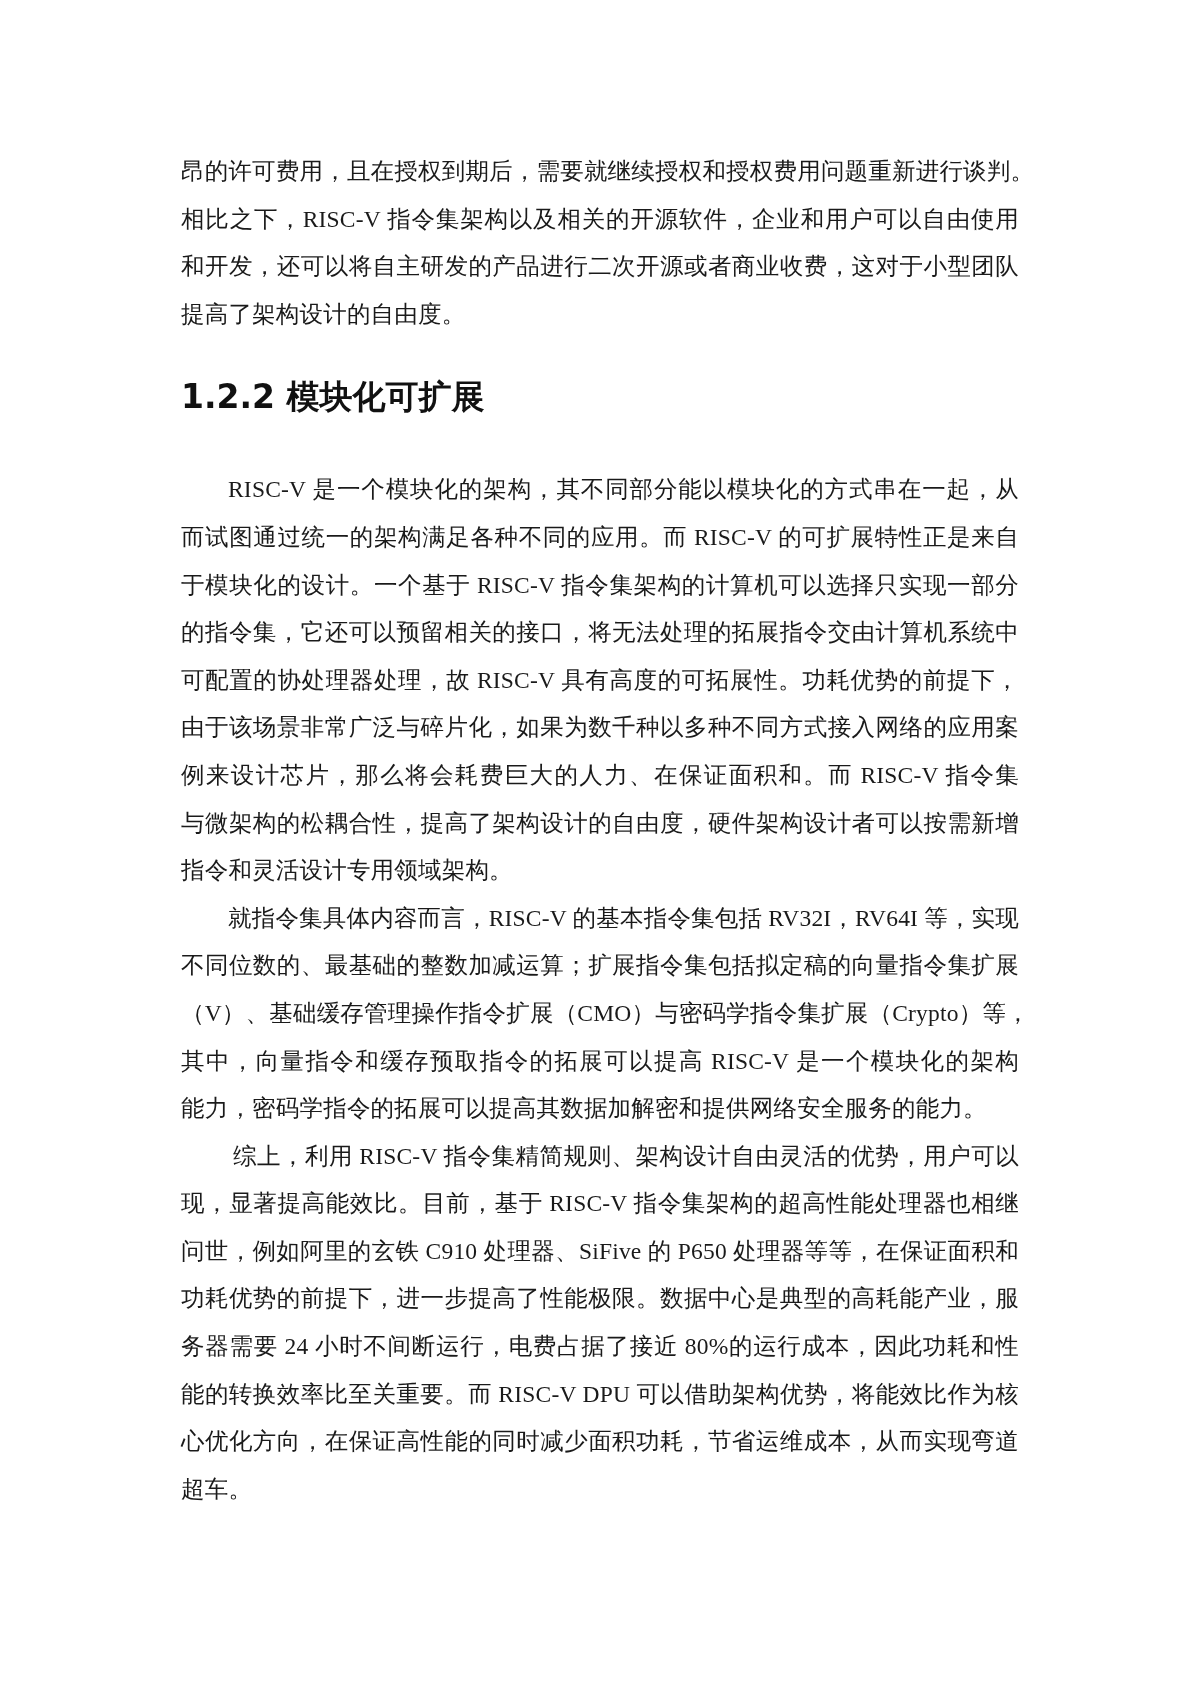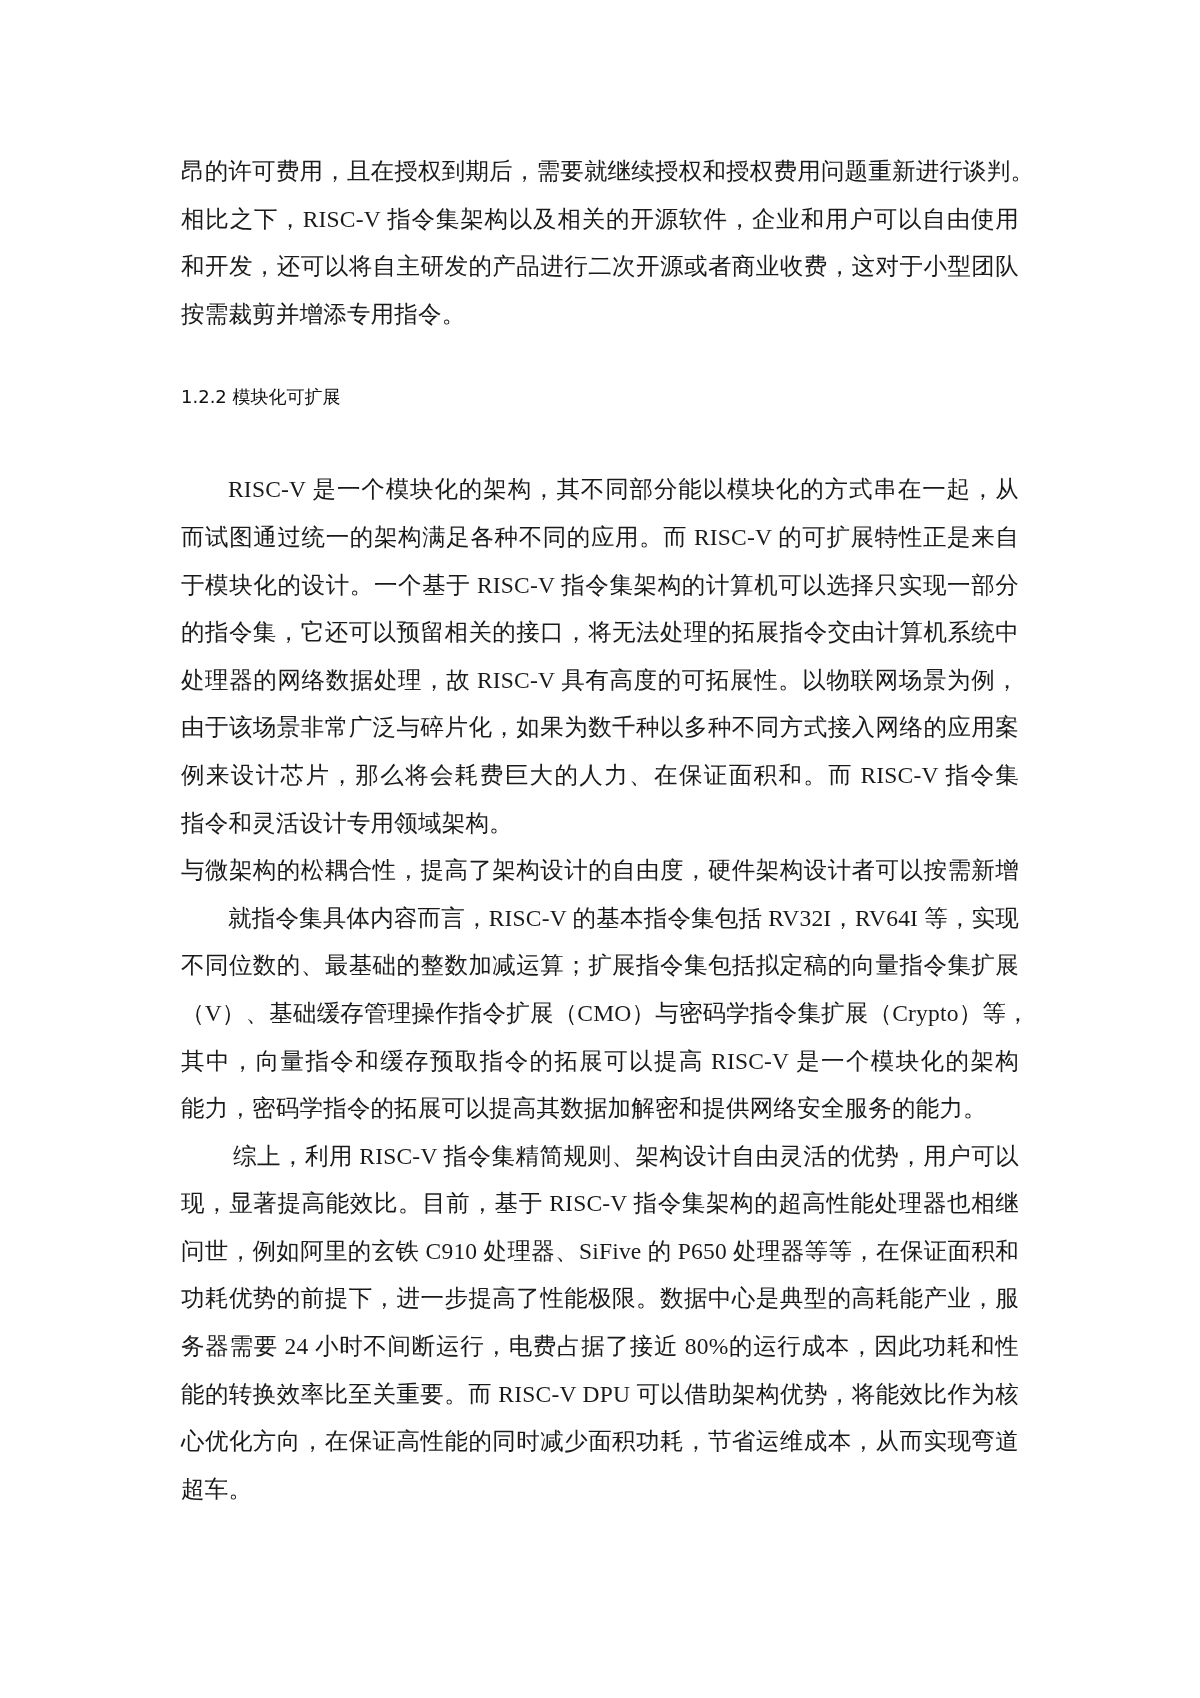--- a/index.html
+++ b/index.html
@@ -37,57 +37,57 @@
       padding-left: 47px;
     }
     .line.indent-wide {
       padding-left: 52px;
     }
     .heading {
       margin-top: 34px;
       height: 50px;
       line-height: 50px;
       font-family: "DejaVu Sans", "Liberation Sans", sans-serif;
-      font-weight: normal;
-      font-size: 18px;
+      font-weight: bold;
+      font-size: 33px;
       letter-spacing: 0px;
       color: #111111;
     }
     .gap-after-heading {
       height: 44px;
     }
     .para {
       margin: 0;
     }
   </style>
 </head>
 <body>
 
 <div class="page">
 
   <div class="para">
     <div class="line">昂的许可费用，且在授权到期后，需要就继续授权和授权费用问题重新进行谈判。</div>
     <div class="line">相比之下，RISC-V 指令集架构以及相关的开源软件，企业和用户可以自由使用</div>
     <div class="line">和开发，还可以将自主研发的产品进行二次开源或者商业收费，这对于小型团队</div>
-    <div class="line last">按需裁剪并增添专用指令。</div>
+    <div class="line last">提高了架构设计的自由度。</div>
   </div>
 
   <div class="heading">1.2.2 模块化可扩展</div>
   <div class="gap-after-heading"></div>
 
   <div class="para">
     <div class="line indent">RISC-V 是一个模块化的架构，其不同部分能以模块化的方式串在一起，从</div>
     <div class="line">而试图通过统一的架构满足各种不同的应用。而 RISC-V 的可扩展特性正是来自</div>
     <div class="line">于模块化的设计。一个基于 RISC-V 指令集架构的计算机可以选择只实现一部分</div>
     <div class="line">的指令集，它还可以预留相关的接口，将无法处理的拓展指令交由计算机系统中</div>
-    <div class="line">处理器的网络数据处理，故 RISC-V 具有高度的可拓展性。以物联网场景为例，</div>
+    <div class="line">可配置的协处理器处理，故 RISC-V 具有高度的可拓展性。功耗优势的前提下，</div>
     <div class="line">由于该场景非常广泛与碎片化，如果为数千种以多种不同方式接入网络的应用案</div>
     <div class="line">例来设计芯片，那么将会耗费巨大的人力、在保证面积和。而 RISC-V  指令集</div>
+    <div class="line">与微架构的松耦合性，提高了架构设计的自由度，硬件架构设计者可以按需新增</div>
     <div class="line last">指令和灵活设计专用领域架构。</div>
-    <div class="line">与微架构的松耦合性，提高了架构设计的自由度，硬件架构设计者可以按需新增</div>
   </div>
 
   <div class="para">
     <div class="line indent">就指令集具体内容而言，RISC-V 的基本指令集包括 RV32I，RV64I 等，实现</div>
     <div class="line">不同位数的、最基础的整数加减运算；扩展指令集包括拟定稿的向量指令集扩展</div>
     <div class="line">（V）、基础缓存管理操作指令扩展（CMO）与密码学指令集扩展（Crypto）等，</div>
     <div class="line">其中，向量指令和缓存预取指令的拓展可以提高 RISC-V 是一个模块化的架构</div>
     <div class="line last">能力，密码学指令的拓展可以提高其数据加解密和提供网络安全服务的能力。</div>
   </div>
 

